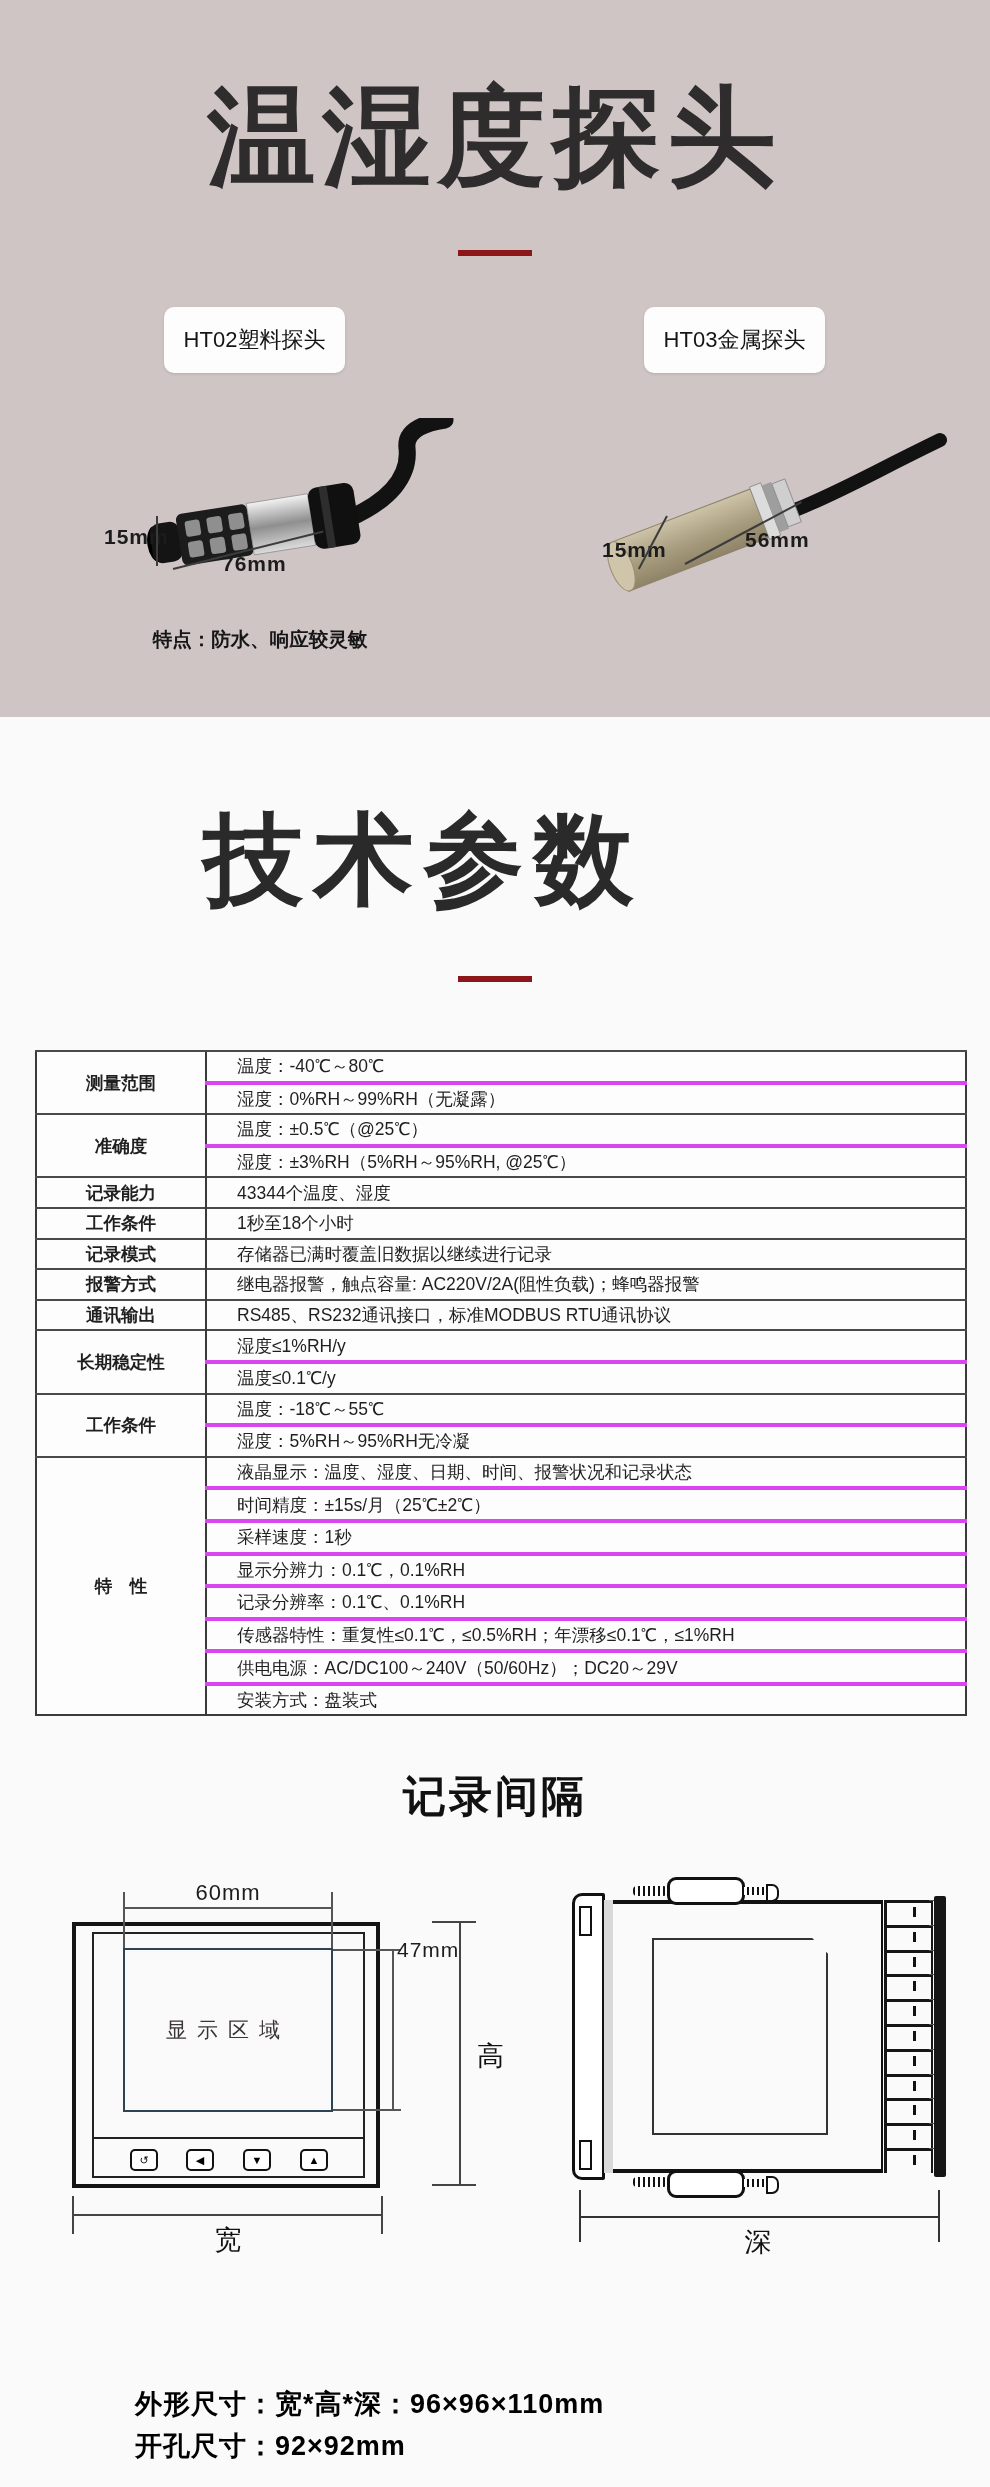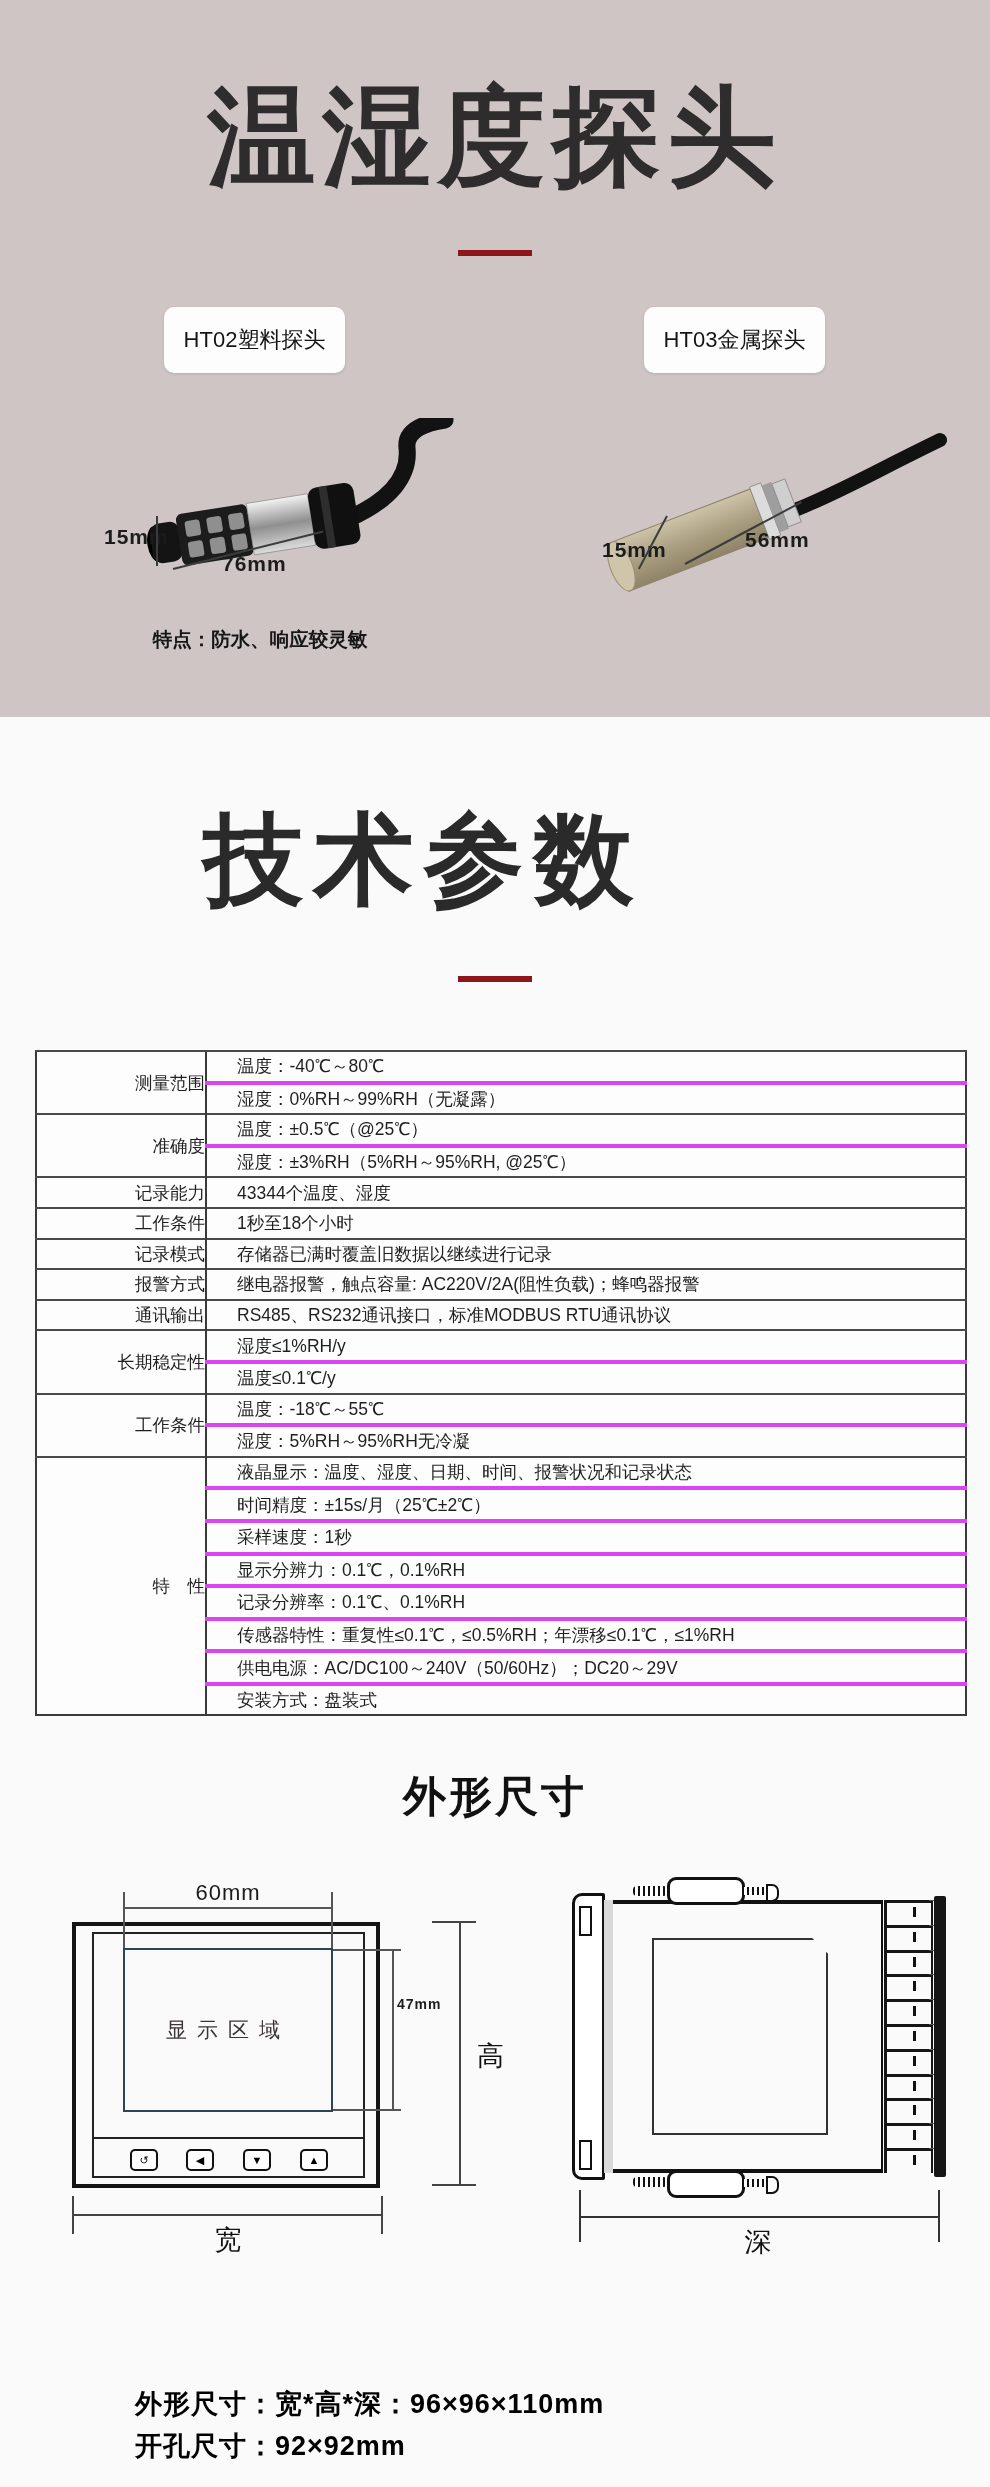--- a/index.html
+++ b/index.html
@@ -23,21 +23,21 @@
   .dim-line{position:absolute;background:#3c3c3c;transform-origin:left center;}
   .feature-line{position:absolute;top:626px;font-size:19.5px;font-weight:700;color:#161616;text-align:center;}
   .fl-left{left:0;width:520px;} .fl-right{left:495px;width:495px;}
 
   
   .spec-title{position:absolute;left:0;top:804px;width:847px;margin:0;text-align:center;
     font-size:100px;line-height:1.1;font-weight:900;letter-spacing:10px;color:#2b2a2a;}
   table.specs{position:absolute;left:35px;top:1050px;width:932px;border-collapse:collapse;
     border:2px solid #3a3a3a;table-layout:fixed;background:#fdfdfd;}
   table.specs td{height:28.6px;font-size:17.5px;color:#1f1f1f;vertical-align:middle;padding:0;}
-  table.specs td.lab{width:168px;text-align:right;font-weight:400;}
+  table.specs td.lab{width:168px;text-align:center;font-weight:700;}
   table.specs td.val{border-left:2px solid #3a3a3a;padding-left:30px;}
   tr.g td{border-top:2px solid #4a4a4a;}
   tr.s td{border-top:4px solid #d946ef;}
 
   
   .dims-title{position:absolute;left:0;top:1768px;width:990px;margin:0;text-align:center;
     font-size:43px;font-weight:800;letter-spacing:3px;color:#111;}
   .draw{position:absolute;border:2px solid #222;background:transparent;}
   .cjk-serif{font-family:"Liberation Serif",serif;}
   .fv-outer{left:72px;top:1922px;width:300px;height:258px;border:4px solid #141414;}
@@ -214,21 +214,21 @@
         </tr>
     <tr class="s">
       <td class="val">供电电源：AC/DC100～240V（50/60Hz）；DC20～29V</td>
         </tr>
     <tr class="s">
       <td class="val">安装方式：盘装式</td>
         </tr>
   </tbody>
     </table>
 
-  <h3 class="dims-title">外形尺寸</h3>
+  <h3 class="dims-title">记录间隔</h3>
 
   <div class="draw fv-outer"></div>
   <div class="draw fv-inner"></div>
   <div class="draw fv-display cjk-serif">
     <span>显示区域</span>
   </div>
   <div class="fv-btnline"></div>
   <div class="fv-btn" style="left:130px;">
     <span>↺</span>
     </div>
@@ -243,21 +243,21 @@
     </div>
 
   <span class="dim-label" style="left:180px;top:1880px;width:96px;text-align:center;font-weight:400;font-size:22px;">60mm</span>
   <div class="dim-line" style="left:123px;top:1907px;width:210px;height:2px;background:#555;"></div>
   <div class="dim-line" style="left:123px;top:1892px;width:2px;height:56px;background:#555;"></div>
   <div class="dim-line" style="left:331px;top:1892px;width:2px;height:56px;background:#555;"></div>
 
   <div class="dim-line" style="left:392px;top:1950px;width:2px;height:161px;background:#555;"></div>
   <div class="dim-line" style="left:333px;top:1949px;width:68px;height:2px;background:#555;"></div>
   <div class="dim-line" style="left:333px;top:2109px;width:68px;height:2px;background:#555;"></div>
-  <span class="dim-label" style="left:397px;top:1996px;font-weight:700;font-size:14px;">47mm</span>
+  <span class="dim-label" style="left:397px;top:1938px;font-weight:400;font-size:21px;">47mm</span>
 
   <div class="dim-line" style="left:459px;top:1922px;width:2px;height:264px;background:#444;"></div>
   <div class="dim-line" style="left:432px;top:1921px;width:44px;height:2px;background:#444;"></div>
   <div class="dim-line" style="left:432px;top:2184px;width:44px;height:2px;background:#444;"></div>
   <span class="big-dim cjk-serif" style="left:477px;top:2038px;">高</span>
 
   <div class="dim-line" style="left:73px;top:2214px;width:310px;height:2px;background:#444;"></div>
   <div class="dim-line" style="left:72px;top:2196px;width:2px;height:38px;background:#444;"></div>
   <div class="dim-line" style="left:381px;top:2196px;width:2px;height:38px;background:#444;"></div>
   <span class="big-dim cjk-serif" style="left:188px;top:2222px;width:80px;">宽</span>

